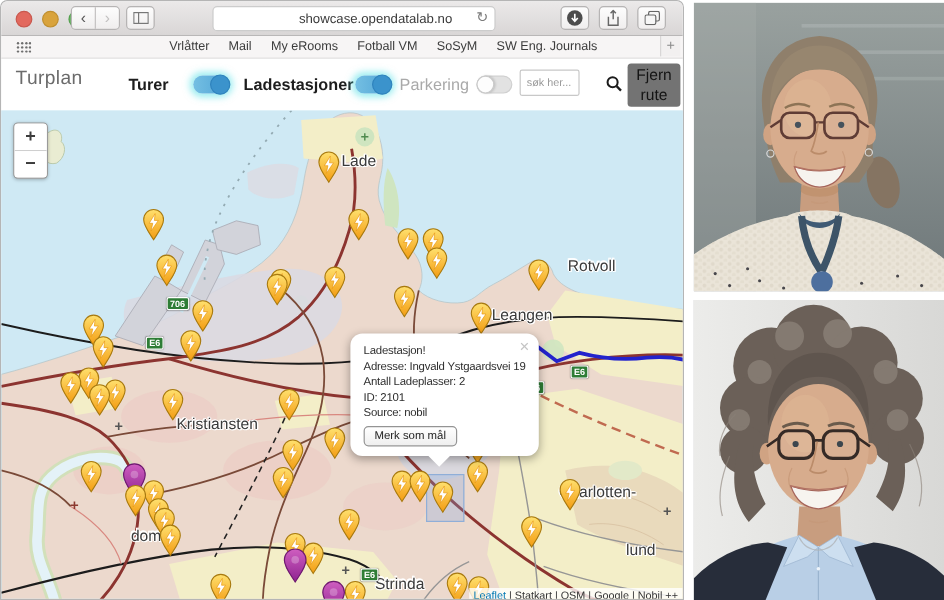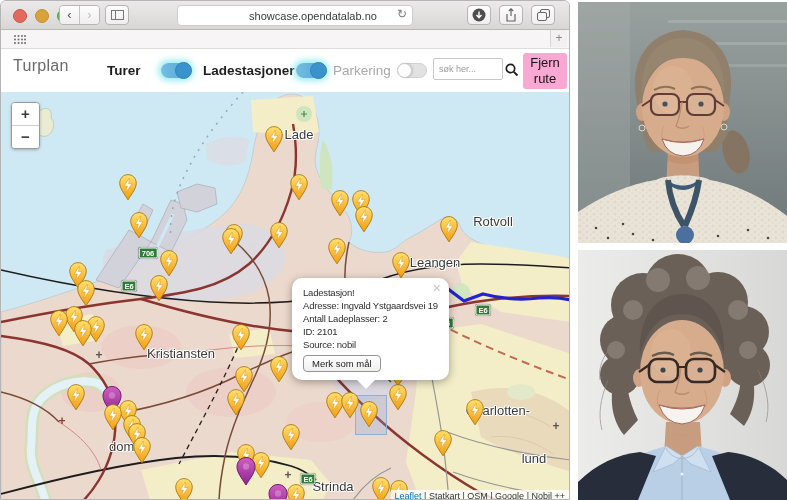--- a/index.html
+++ b/index.html
@@ -44,25 +44,25 @@
   .tg1 .toggle{margin-left:-5px;}
   .tlabel{font-size:13.5px;font-weight:bold;color:#1d1d1d;white-space:nowrap;}
   .tgroup.off .tlabel{color:#a9a9a9;font-weight:normal;}
   .toggle{position:relative;width:30px;height:15px;border-radius:8px;}
   .toggle.on{background:linear-gradient(90deg,#74bfe2,#4fa3d6);box-shadow:0 0 6px 3px rgba(72,222,228,0.55);}
   .toggle.on .knob{position:absolute;right:-1px;top:-1px;width:17px;height:17px;border-radius:50%;
     background:#3b93cc;border:1px solid #2f83bd;box-sizing:border-box;}
   .toggle.off{background:#e2e2e2;border:1px solid #d0d0d0;box-sizing:border-box;}
   .toggle.off .knob{position:absolute;left:-1px;top:-1px;width:15px;height:15px;border-radius:50%;
     background:#fdfdfd;border:1px solid #cacaca;box-sizing:border-box;box-shadow:1px 0 2px rgba(0,0,0,0.15);}
-  .searchbox{position:absolute;left:432px;top:9px;width:70px;height:22px;border:1px solid #c8c8c8;border-radius:2px;
+  .searchbox{position:absolute;left:432px;top:9px;width:50px;height:22px;border:1px solid #c8c8c8;border-radius:2px;
     background:#fff;font-size:9px;color:#333;padding:0 5px;box-sizing:border-box;font-family:"Liberation Sans",sans-serif;}
   .searchbox::placeholder{color:#9a9a9a;}
   .magbtn{position:absolute;left:503px;top:13px;width:16px;height:16px;}
-  .fjernbtn{position:absolute;left:522px;top:4px;width:44px;height:36px;background:#f9a8d4;border:none;border-radius:3px;
+  .fjernbtn{position:absolute;left:522px;top:4px;width:44px;height:36px;background:#737373;border:none;border-radius:3px;
     font-size:13px;line-height:1.2;color:#141414;text-align:center;padding:2px;font-family:"Liberation Sans",sans-serif;}
 
   
   .map{position:relative;height:411px;overflow:hidden;background:#cfe9f4;}
   .map svg.base{position:absolute;left:0;top:0;}
   .marker{position:absolute;}
   .maplabel{position:absolute;transform:translate(-50%,-50%);font-size:13px;color:#3a3a3a;white-space:nowrap;
     text-shadow:1px 0 0 #fff,-1px 0 0 #fff,0 1px 0 #fff,0 -1px 0 #fff,1px 1px 0 #fff,-1px -1px 0 #fff;z-index:3;}
   .shield{position:absolute;transform:translate(-50%,-50%);background:#2e7d36;color:#fff;font-size:7.5px;font-weight:bold;
     padding:0 2px;line-height:9px;border:1px solid #fff;border-radius:2px;z-index:3;box-shadow:0 0 1px rgba(0,0,0,.4);}
@@ -155,20 +155,28 @@
               <circle cx="5.5" cy="5.5" r="1"></circle>
               <circle cx="9" cy="5.5" r="1"></circle>
               <circle cx="12" cy="5.5" r="1"></circle>
             <circle cx="2" cy="9" r="1"></circle>
               <circle cx="5.5" cy="9" r="1"></circle>
               <circle cx="9" cy="9" r="1"></circle>
               <circle cx="12" cy="9" r="1"></circle>
           </g>
         </svg>
       </span>
+      <span class="bm-items">
+          <span class="bm">Vrlåtter</span>
+          <span class="bm">Mail</span>
+          <span class="bm">My eRooms</span>
+          <span class="bm">Fotball VM</span>
+          <span class="bm">SoSyM</span>
+          <span class="bm">SW Eng. Journals</span>
+        </span>
       <span class="bm-plus">+</span>
     </div>
 
     <div class="appheader">
       <span class="app-title">Turplan</span>
       <span id="toggles"><span class="tgroup tg0">
             <span class="tlabel">Turer</span>
             <span class="toggle on">
               <span class="knob"></span>
             </span>

